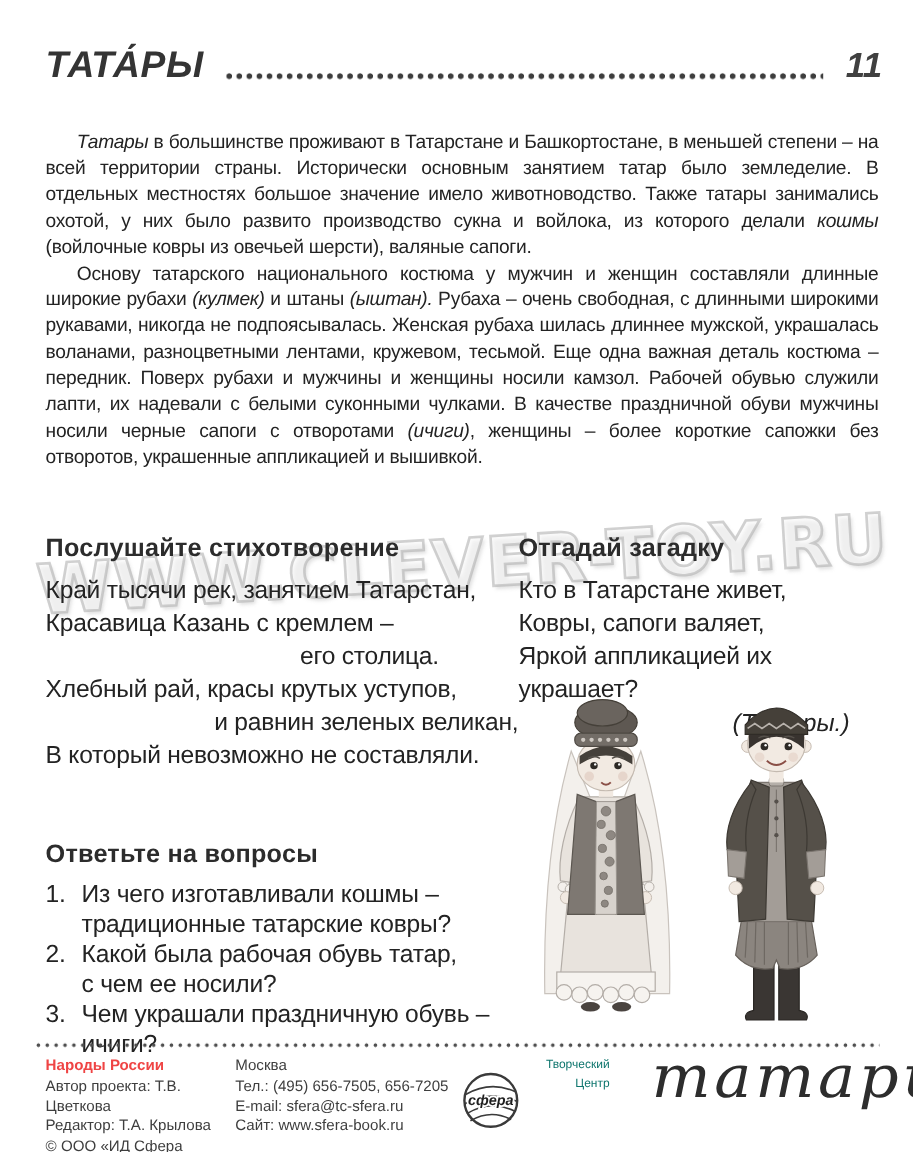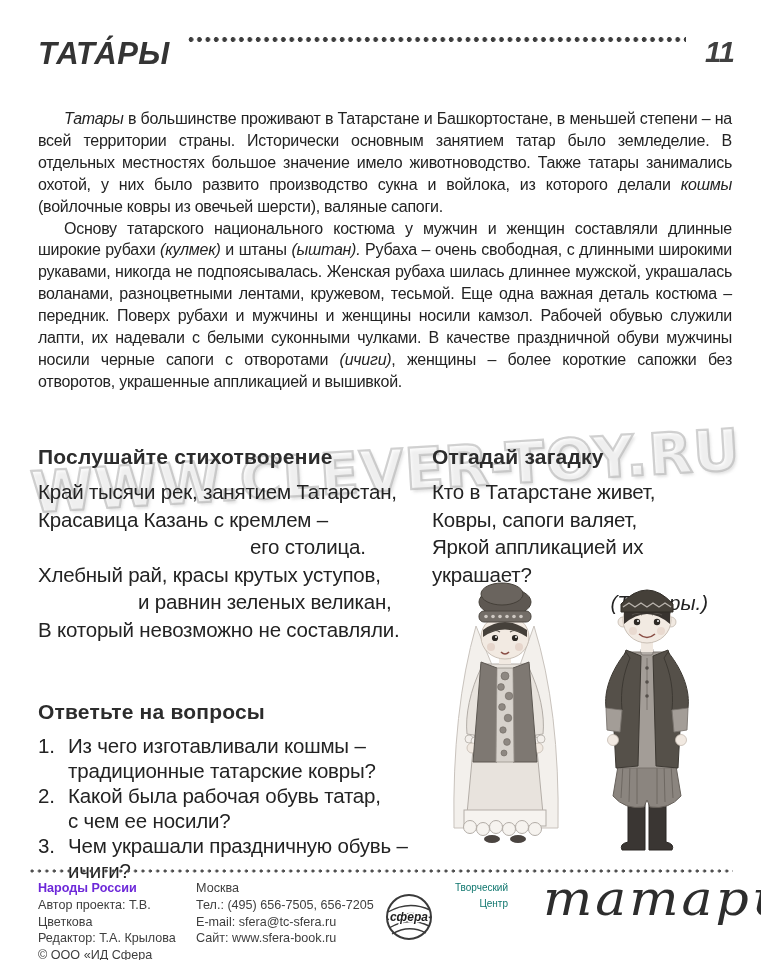--- a/index.html
+++ b/index.html
@@ -1,21 +1,21 @@
 <!DOCTYPE html>
 <html><head>
 <meta charset="utf-8">
 <style>
   html,body { margin:0; padding:0; background:#ffffff; }
   .page {
     position:relative; width:761px; height:960px; background:#ffffff;
     font-family:"Liberation Sans", sans-serif; color:#232323; overflow:hidden;
   }
   
-  .header { position:absolute; left:38px; right:26px; top:36px; display:flex; align-items:flex-start;gap:14px; }
+  .header { position:absolute; left:38px; right:26px; top:36px; display:flex; align-items:flex-end;gap:14px; }
   .title { font-size:31px; font-weight:bold; font-style:italic; color:#343434; letter-spacing:.5px; white-space:nowrap; }
   .leader { flex:1 1 auto; height:7px; margin:0 5px 5px 4px;
     background-image:radial-gradient(circle at 3px 3.5px, #3d3d3d 2.1px, transparent 2.7px);
     background-size:8.4px 7px; background-repeat:repeat-x; }
   .pageno { font-size:29px; font-weight:bold; font-style:italic; color:#404040; }
 
   
   .watermark {
     position:absolute; left:30px; top:438px; width:705px; text-align:center;
     font-family:"DejaVu Sans", sans-serif; font-weight:bold;
@@ -32,42 +32,42 @@
   .body-text p { margin:0; text-indent:26px; }
   .i { font-style:italic; }
 
   
   .columns { position:absolute; left:38px; top:445px; width:700px; display:flex; z-index:1; }
   .col-poem { width:394px; flex:0 0 auto; }
   .col-riddle { width:306px; flex:0 0 auto; }
   .sec-heading { margin:0 0 9px 0; font-size:21px; font-weight:bold; color:#2c2c2c; letter-spacing:.2px; }
   .poem-line, .riddle-line { font-size:20.5px; line-height:27.5px; letter-spacing:-0.2px; }
   .pad-a { padding-left:212px; }
-  .pad-b { padding-left:100px; }
+  .pad-b { padding-left:100px;text-align:right; }
   .riddle-answer { font-size:20.5px; line-height:29px; font-style:italic; text-align:right; padding-right:30px; }
 
   
   .questions { position:absolute; left:38px; top:700px; width:404px; z-index:1; }
   .questions .sec-heading { margin-bottom:10px; }
   .q-item { display:flex; font-size:20.5px; line-height:24.6px; letter-spacing:-0.2px; margin-top:1px; }
   .q-num { flex:0 0 30px; }
   .q-lines { flex:1; }
 
   
   .illustration { position:absolute; left:422px; top:560px; width:318px; height:310px; z-index:1; }
 
   
   .footer-rule { position:absolute; left:30px; right:28px; top:869px; height:4px; z-index:1;
     background-image:radial-gradient(circle at 2px 2px, #4f4f4f 1.35px, transparent 1.8px);
     background-size:7.4px 4px; background-repeat:repeat-x; }
   .footer { position:absolute; left:38px; top:880px; display:flex; z-index:1; color:#3e3e3e; }
   .f-col { font-size:12.6px; line-height:16.8px; letter-spacing:0; }
   .f-col1 { width:158px; }
   .f-col2 { width:186px; }
-  .f-bold { font-weight:bold; color:#6d28d9; }
+  .f-bold { font-weight:bold; color:#ef4444; }
   .logo { position:relative; width:120px; height:64px; margin-left:2px; }
   .logo-text { position:absolute; right:-4px; top:0; text-align:right; font-size:10px; line-height:16px; color:#0f766e; }
   .logo-icon { position:absolute; left:0; top:12px; }
   .handwriting {
     position:absolute; left:543px; top:868px; z-index:1;
     font-family:"DejaVu Serif", serif; font-style:italic;
     font-size:52px; color:#2d2d2d; letter-spacing:3px; transform:scaleY(0.95);
   }
 </style>
 </head>

